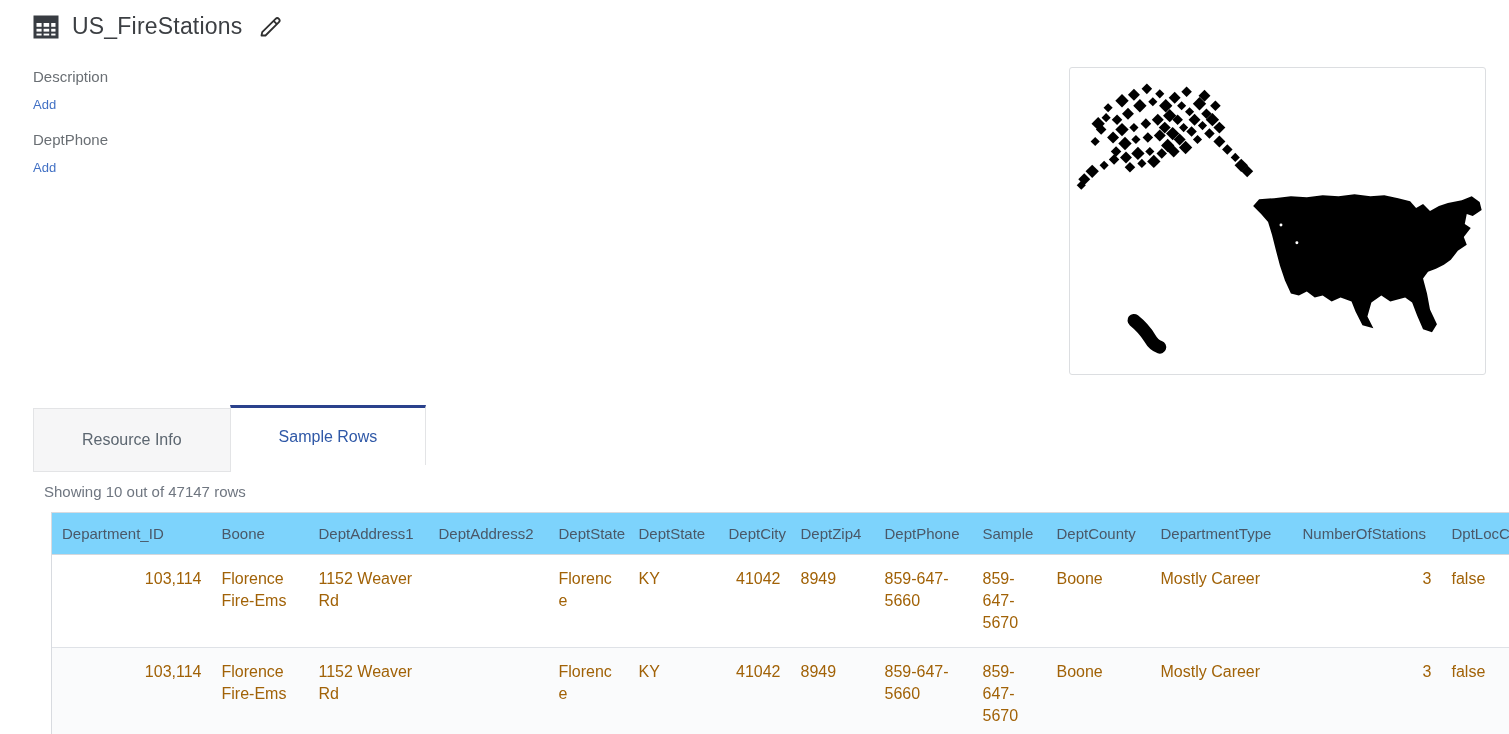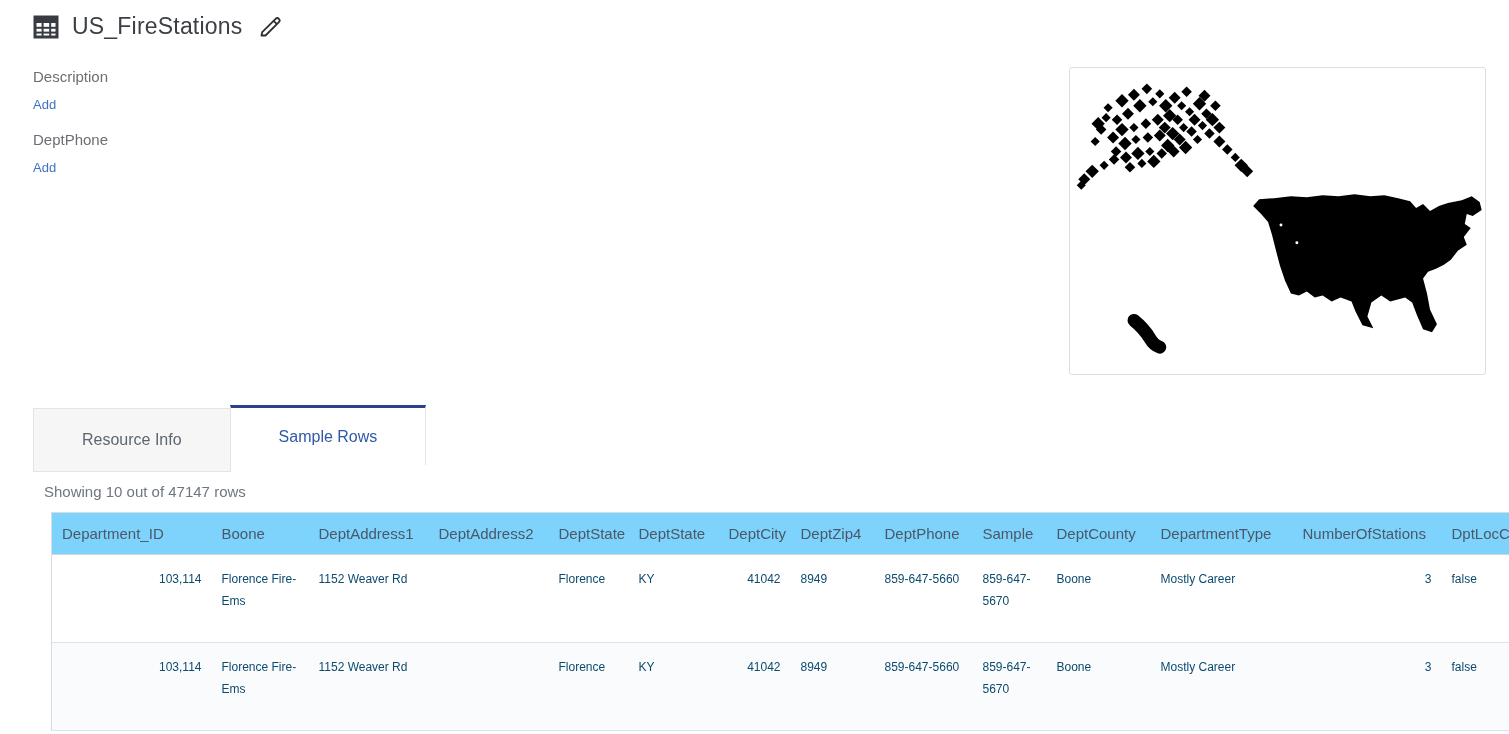--- a/index.html
+++ b/index.html
@@ -30,22 +30,22 @@
 
   .table-wrap { margin: 11px 0 0 51px; width: calc(100% - 51px); overflow: hidden; }
   table.sample { border-collapse: collapse; table-layout: fixed; }
   table.sample thead th { background: #7dd3fc; border-top: 1px solid #d8dbe0;
     font-size: 15px; font-weight: 400; color: #4a5868; padding: 12px 10px;
     text-align: left; white-space: nowrap; overflow: hidden; }
   table.sample th:first-child, table.sample td:first-child { border-left: 1px solid #d8dbe0; }
   table.sample thead tr { border-bottom: 1px solid #d3d7dc; }
   table.sample tbody tr { height: 88px; border-bottom: 1px solid #dfe2e7; }
   table.sample tbody tr:nth-child(even) { background: #fafbfc; }
-  table.sample tbody td { vertical-align: top; padding: 13px 10px; font-size: 12px;
-    color: #0c4a6e; line-height: 22px; overflow-wrap: break-word; }
+  table.sample tbody td { vertical-align: top; padding: 13px 10px; font-size: 16px;
+    color: #a16207; line-height: 22px; overflow-wrap: break-word; }
   th.al-right, td.al-right { text-align: right; }
 </style>
 </head>
 <body>
 
 <header class="titlebar">
   <span class="ds-icon">
     <svg viewBox="0 0 26 26" width="26" height="26">
       <rect x="2" y="3" width="22" height="20" fill="#fff" stroke="#383c42" stroke-width="3"></rect>
       <rect x="2" y="3" width="22" height="6" fill="#383c42"></rect>

